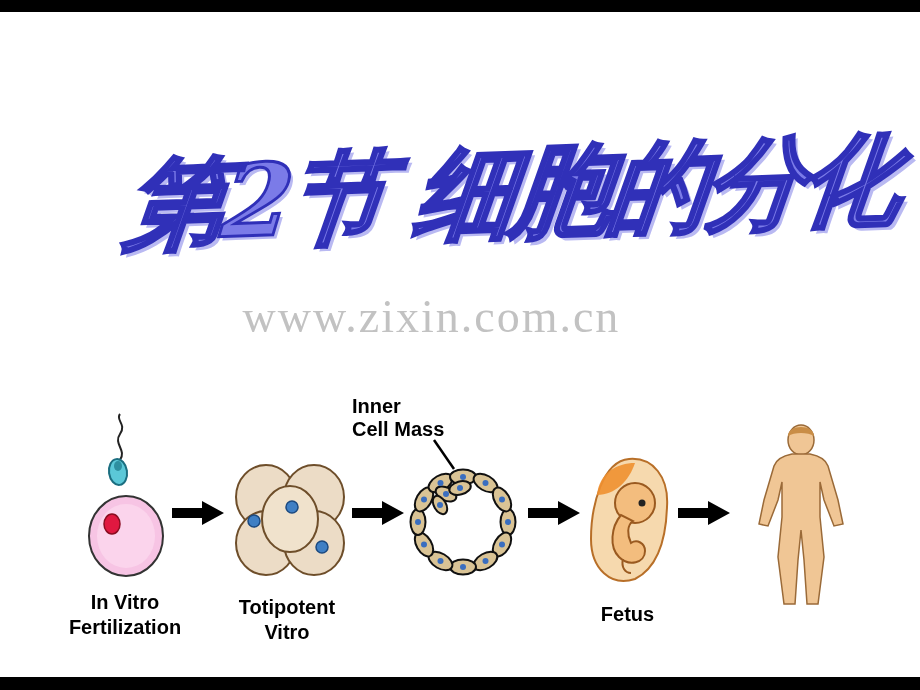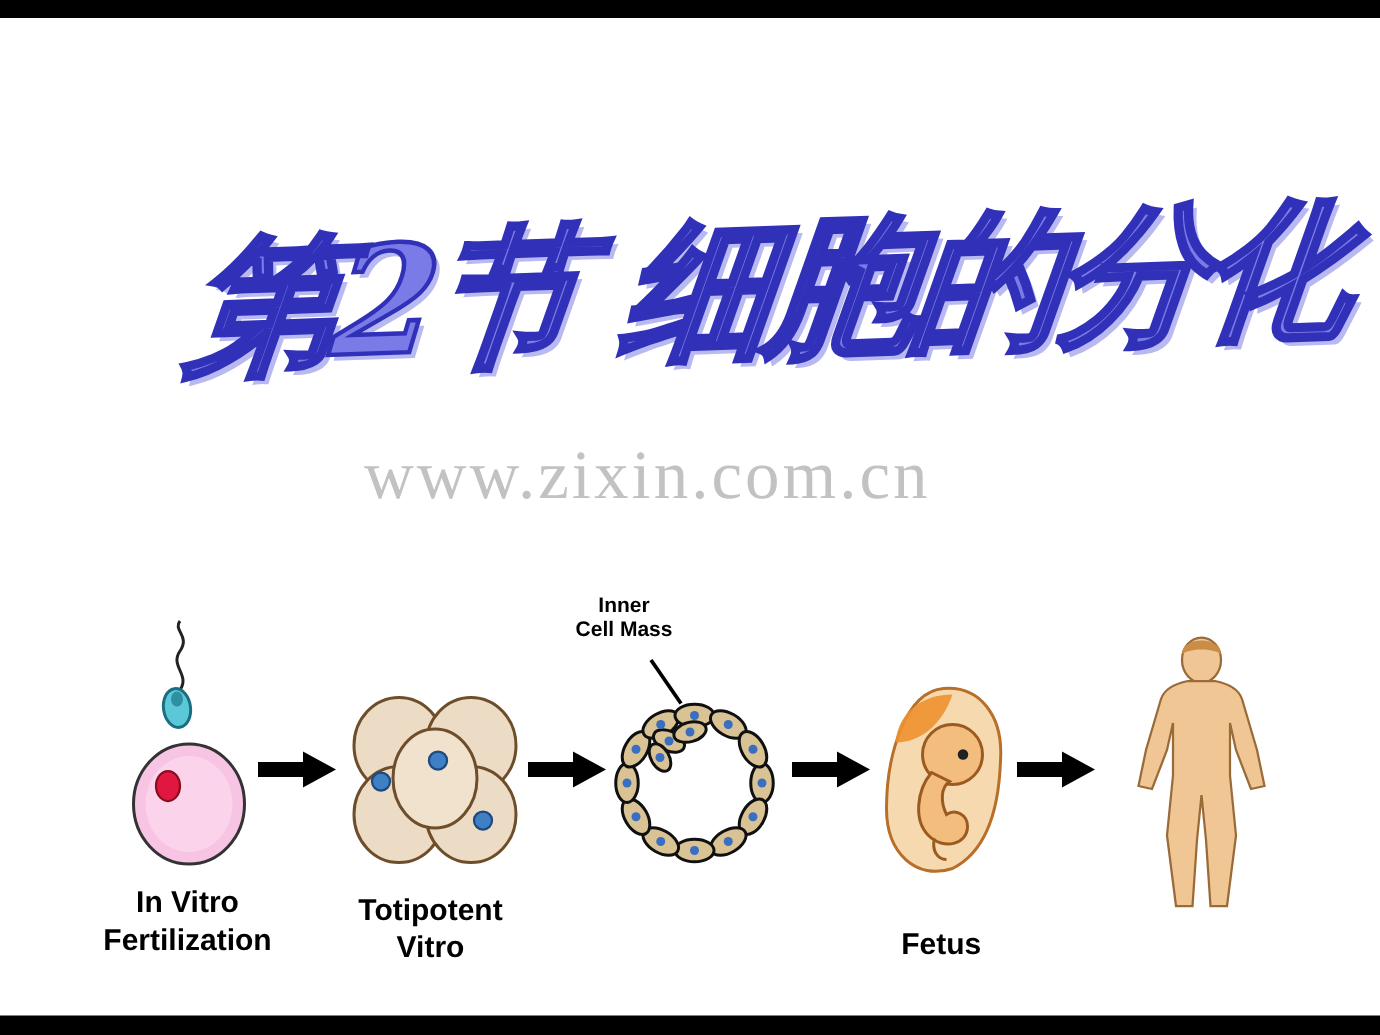--- a/index.html
+++ b/index.html
@@ -24,22 +24,22 @@
     position:absolute;left:0;top:290px;width:863px;text-align:center;
     font-family:"Liberation Serif",serif;font-size:46px;color:#c2c2c2;
     letter-spacing:2px;
   }
   .stage-img{position:absolute;}
   .stage-label{
     position:absolute;text-align:center;font-weight:bold;font-size:20px;
     color:#000;white-space:pre-line;line-height:1.25;
   }
   #annotation{
-    position:absolute;left:352px;top:395px;width:128px;text-align:center;
-    font-weight:bold;font-size:14px;color:#000;white-space:pre-line;line-height:1.15;
+    position:absolute;left:352px;top:395px;width:128px;
+    font-weight:bold;font-size:20px;color:#000;white-space:pre-line;line-height:1.15;
   }
   #annotation-pointer{position:absolute;left:430px;top:438px;}
   .arrow{position:absolute;top:500px;width:52px;height:26px;}
 </style>
 </head>
 <body>
 
 <div id="slide">
 
   <div id="top-bar" class="bar"></div>
@@ -141,17 +141,17 @@
     <path d="M40 14 C 40 2 66 2 66 14 C 60 10 46 10 40 14 Z" fill="#c98d46"></path>
     <path d="M44 32 L 62 32 C 72 34 78 38 80 44 L 90 78 L 95 102 L 86 104 L 76 78 L 72 60 L 72 95
              L 76 135 L 70 182 L 59 182 L 56 138 L 53 108 L 50 138 L 47 182 L 36 182 L 30 135
              L 34 95 L 34 60 L 30 78 L 20 104 L 11 102 L 16 78 L 26 44 C 28 38 34 34 44 32 Z" fill="#f0c695" stroke="#9a6a38" stroke-width="1.5"></path>
   </svg>
 
   <div class="stage-label" style="left:40px;top:590px;width:170px;">In Vitro
 Fertilization</div>
   <div class="stage-label" style="left:212px;top:595px;width:150px;">Totipotent
 Vitro</div>
-  <div class="stage-label" style="left:575px;top:602px;width:105px;margin-top:16px;">Fetus</div>
+  <div class="stage-label" style="left:575px;top:602px;width:105px;">Fetus</div>
 
   <div id="bottom-bar" class="bar"></div>
 
 </div>
 
 </body></html>

